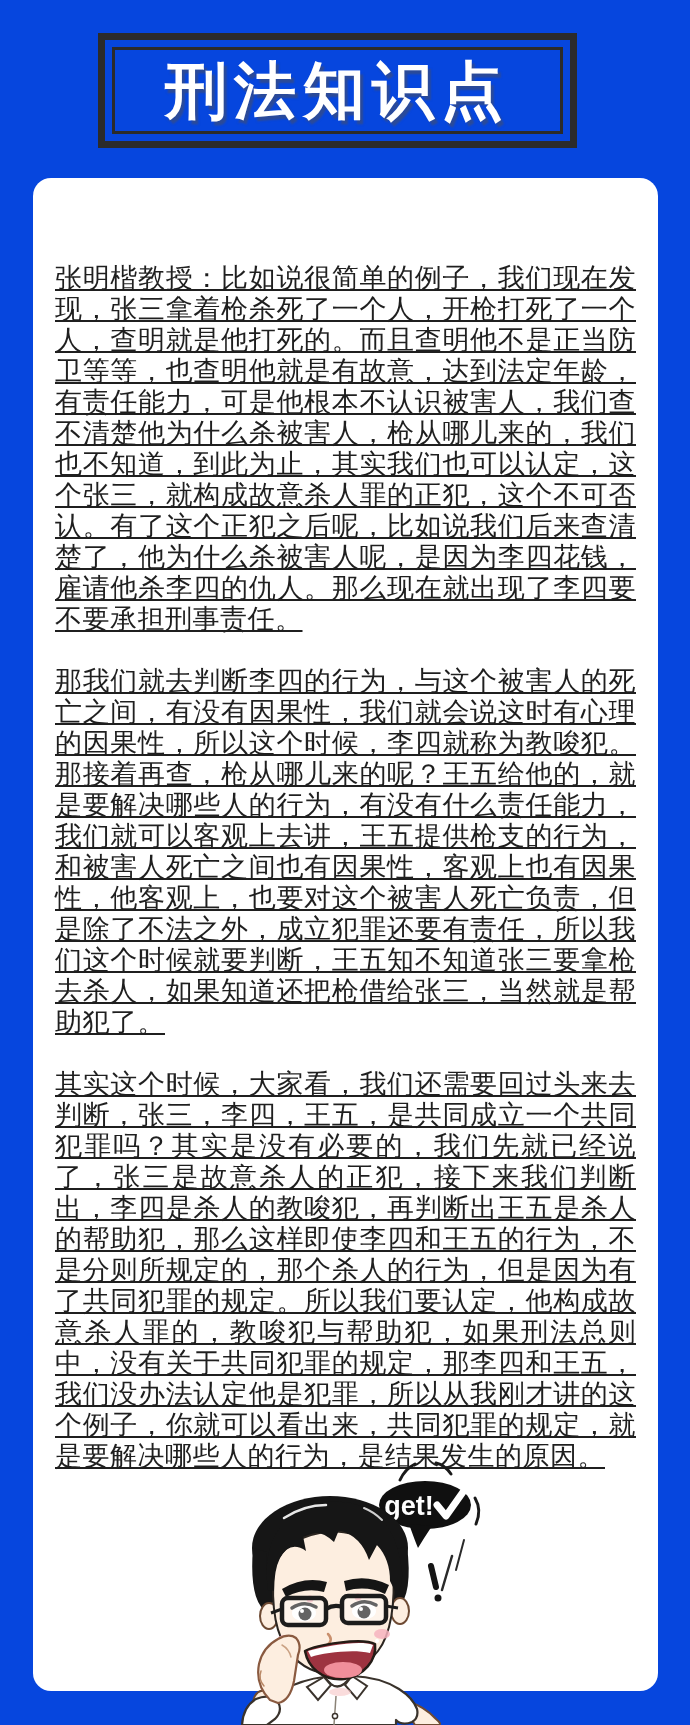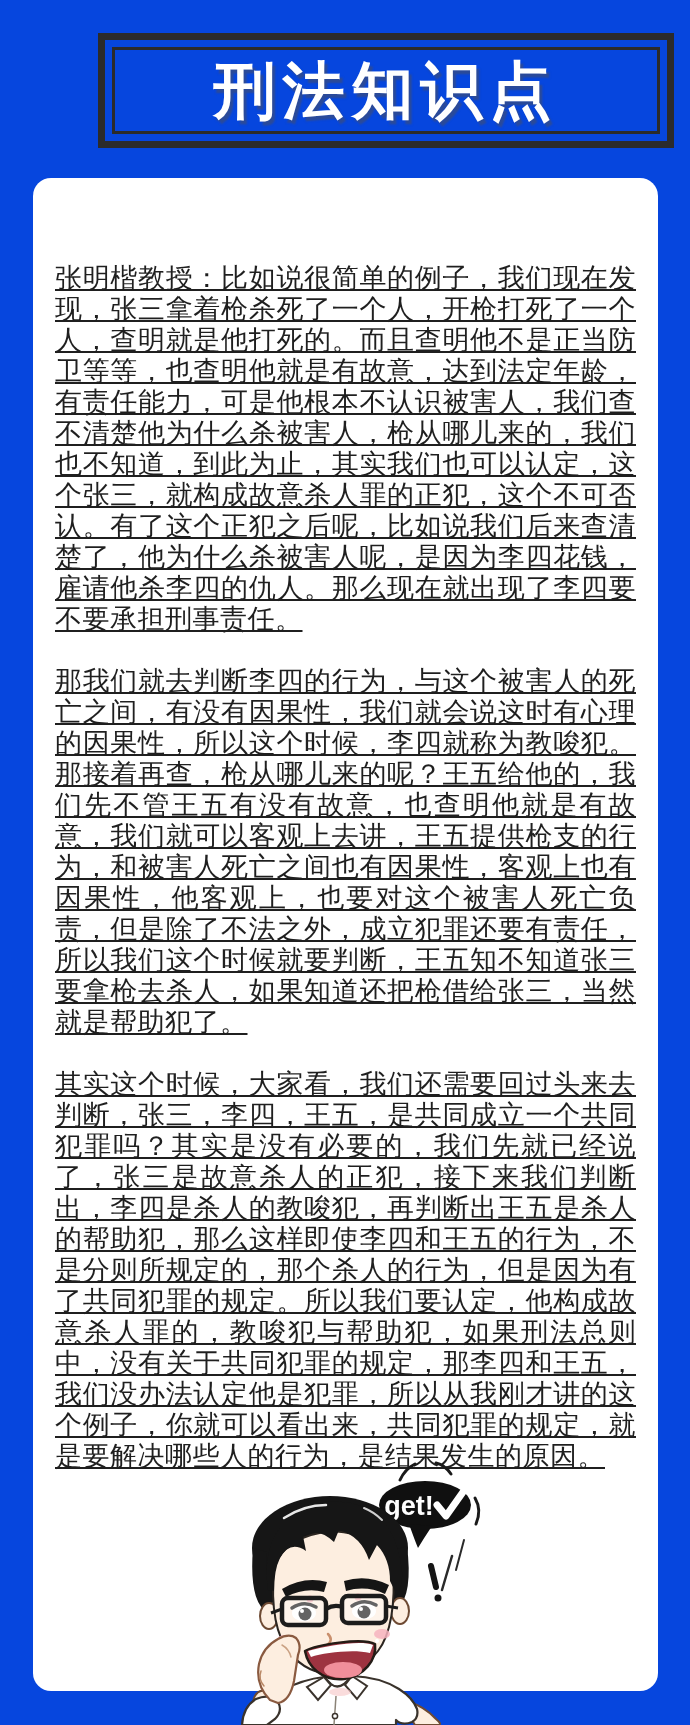--- a/index.html
+++ b/index.html
@@ -6,21 +6,21 @@
   body{
     width:690px;height:1725px;
     position:relative;
     background:#0646DE;
     overflow:hidden;
     font-family:"Liberation Sans","DejaVu Sans",sans-serif;
   }
   
   .title-box{
     position:absolute;left:98px;top:33px;
-    width:576px;height:115px;
+    width:479px;height:115px;
     border:7px solid #2b2b2b;
     box-sizing:border-box;
   }
   .title-box-inner{
     position:absolute;left:7px;top:7px;right:7px;bottom:7px;
     border:3px solid #2b2b2b;
     display:flex;align-items:center;justify-content:center;
   }
   .title-text{
     color:#ffffff;
@@ -60,21 +60,21 @@
 <body>
 
 <div class="title-box">
   <div class="title-box-inner">
     <div class="title-text">刑法知识点</div>
   </div>
 </div>
 
 <div class="card">
   <p>张明楷教授：比如说很简单的例子，我们现在发现，张三拿着枪杀死了一个人，开枪打死了一个人，查明就是他打死的。而且查明他不是正当防卫等等，也查明他就是有故意，达到法定年龄，有责任能力，可是他根本不认识被害人，我们查不清楚他为什么杀被害人，枪从哪儿来的，我们也不知道，到此为止，其实我们也可以认定，这个张三，就构成故意杀人罪的正犯，这个不可否认。有了这个正犯之后呢，比如说我们后来查清楚了，他为什么杀被害人呢，是因为李四花钱，雇请他杀李四的仇人。那么现在就出现了李四要不要承担刑事责任。</p>
-  <p>那我们就去判断李四的行为，与这个被害人的死亡之间，有没有因果性，我们就会说这时有心理的因果性，所以这个时候，李四就称为教唆犯。那接着再查，枪从哪儿来的呢？王五给他的，我们先不管王五有没有故意，也查明他就是有故意，我们就可以客观上去讲，王五提供枪支的行为，和被害人死亡之间也有因果性，客观上也有因果性，他客观上，也要对这个被害人死亡负责，但是除了不法之外，成立犯罪还要有责任，所以我们这个时候就要判断，王五知不知道张三要拿枪去杀人，如果知道还把枪借给张三，当然就是帮助犯了。</p>
+  <p>那我们就去判断李四的行为，与这个被害人的死亡之间，有没有因果性，我们就会说这时有心理的因果性，所以这个时候，李四就称为教唆犯。那接着再查，枪从哪儿来的呢？王五给他的，就是要解决哪些人的行为，有没有什么责任能力，我们就可以客观上去讲，王五提供枪支的行为，和被害人死亡之间也有因果性，客观上也有因果性，他客观上，也要对这个被害人死亡负责，但是除了不法之外，成立犯罪还要有责任，所以我们这个时候就要判断，王五知不知道张三要拿枪去杀人，如果知道还把枪借给张三，当然就是帮助犯了。</p>
   <p>其实这个时候，大家看，我们还需要回过头来去判断，张三，李四，王五，是共同成立一个共同犯罪吗？其实是没有必要的，我们先就已经说了，张三是故意杀人的正犯，接下来我们判断出，李四是杀人的教唆犯，再判断出王五是杀人的帮助犯，那么这样即使李四和王五的行为，不是分则所规定的，那个杀人的行为，但是因为有了共同犯罪的规定。所以我们要认定，他构成故意杀人罪的，教唆犯与帮助犯，如果刑法总则中，没有关于共同犯罪的规定，那李四和王五，我们没办法认定他是犯罪，所以从我刚才讲的这个例子，你就可以看出来，共同犯罪的规定，就是要解决哪些人的行为，是结果发生的原因。</p>
 </div>
 
 <svg class="mascot" viewBox="0 0 330 277" width="330" height="277" xmlns="http://www.w3.org/2000/svg">
 
   <g stroke="#1a1a1a" stroke-width="3" fill="none" stroke-linecap="round">
     <path d="M188 32 Q193 21 203 16"></path>
     <path d="M224 15 Q233 17 239 26"></path>
     <path d="M263 50 Q270 62 264 76"></path>
   </g>

